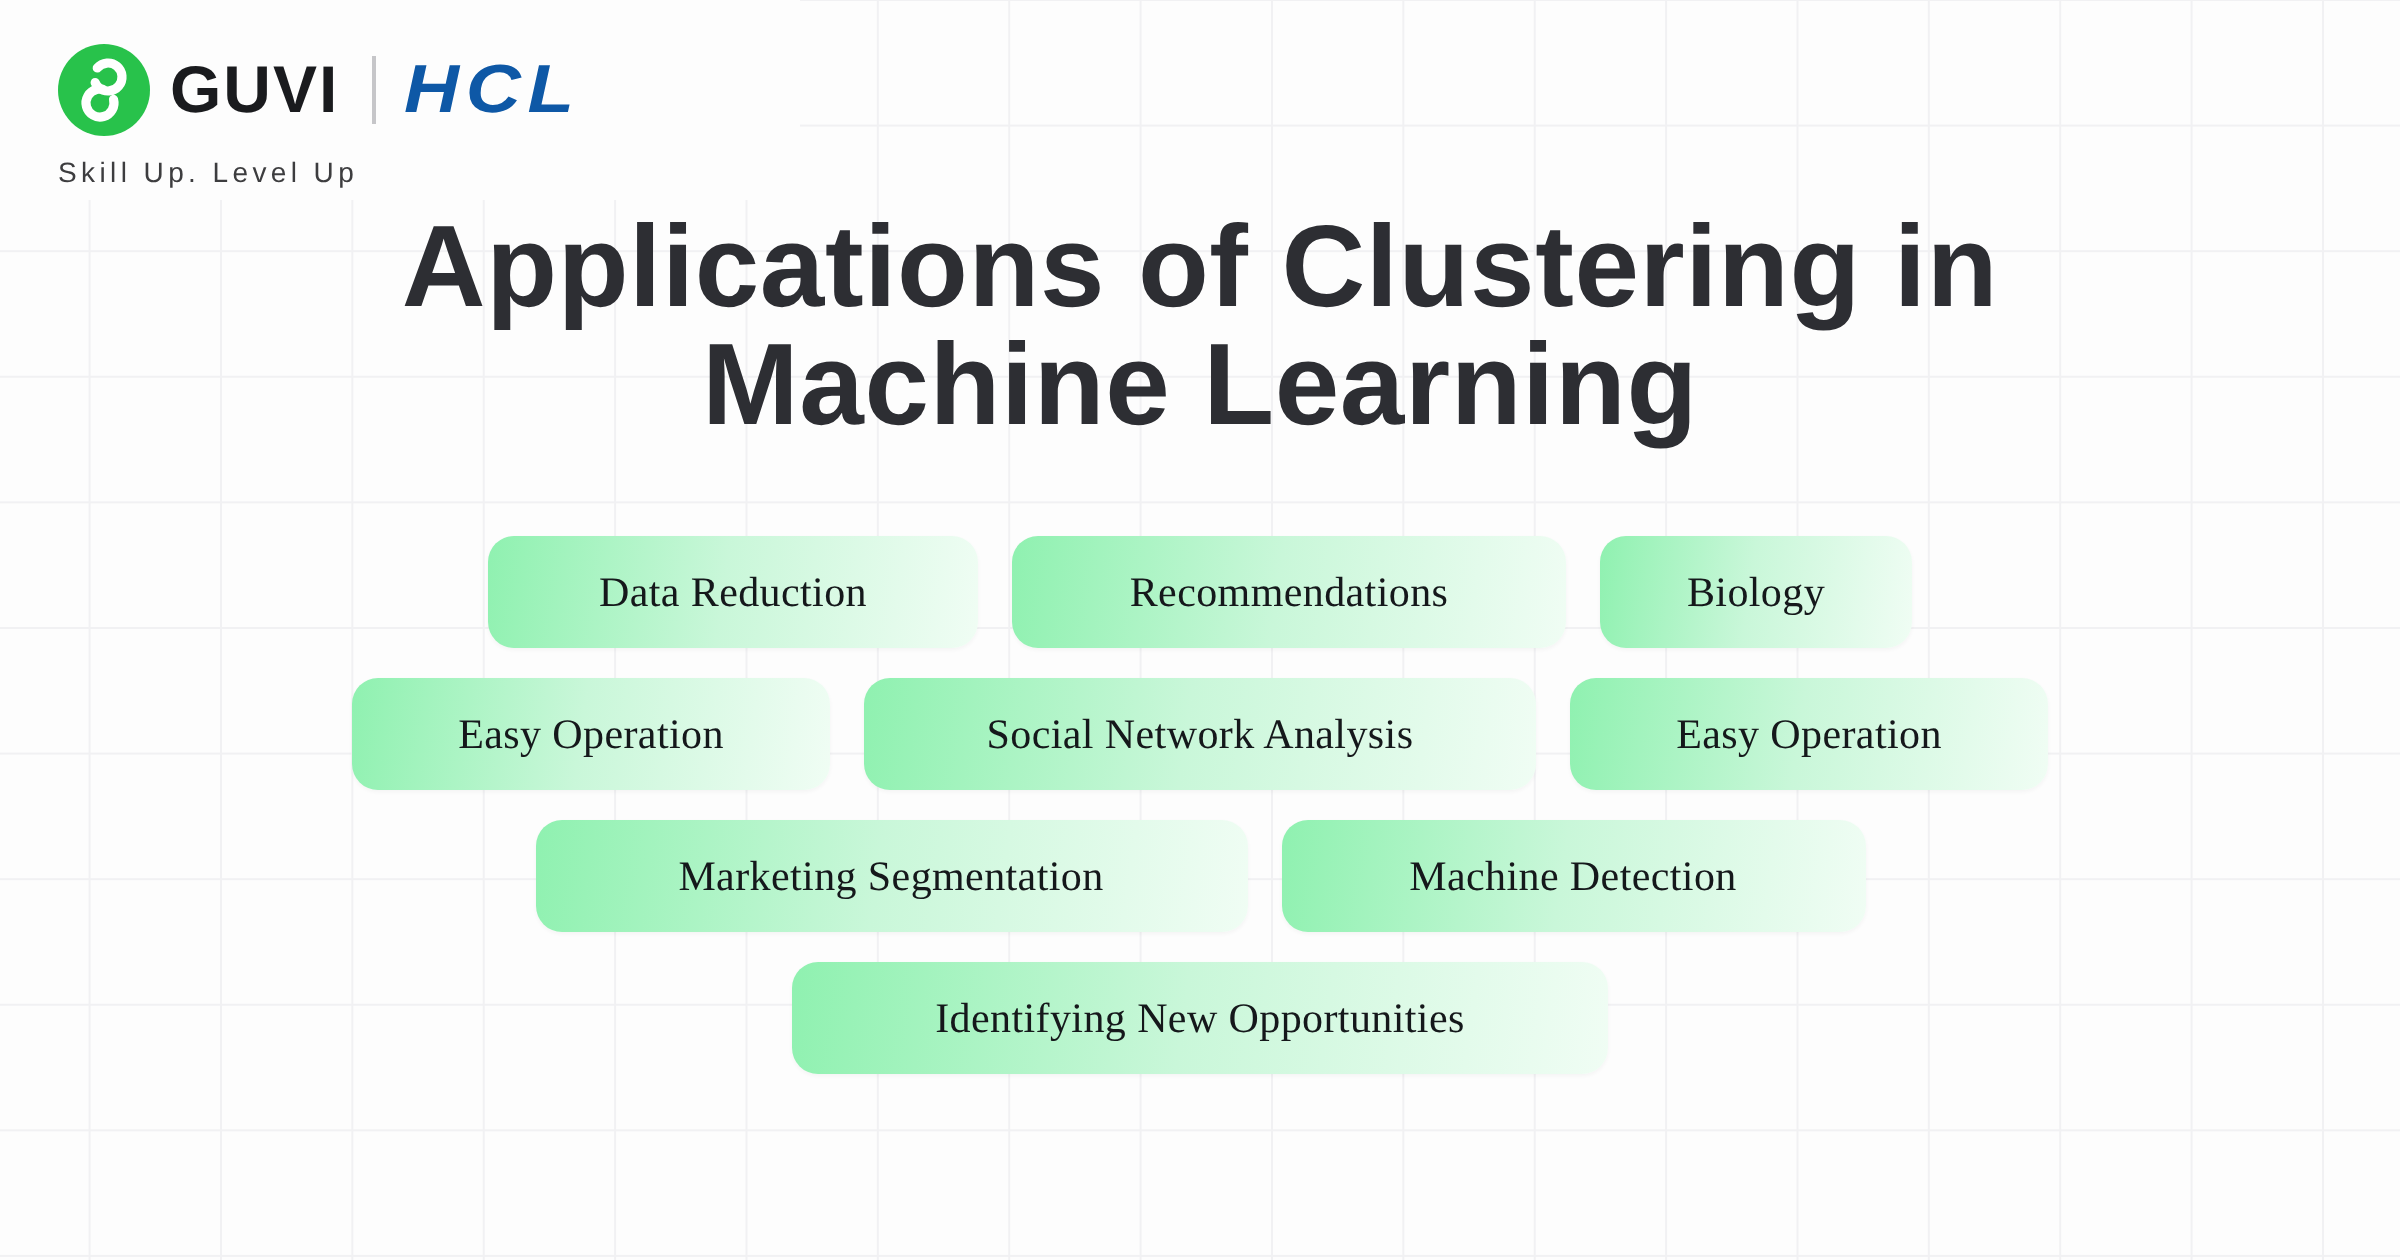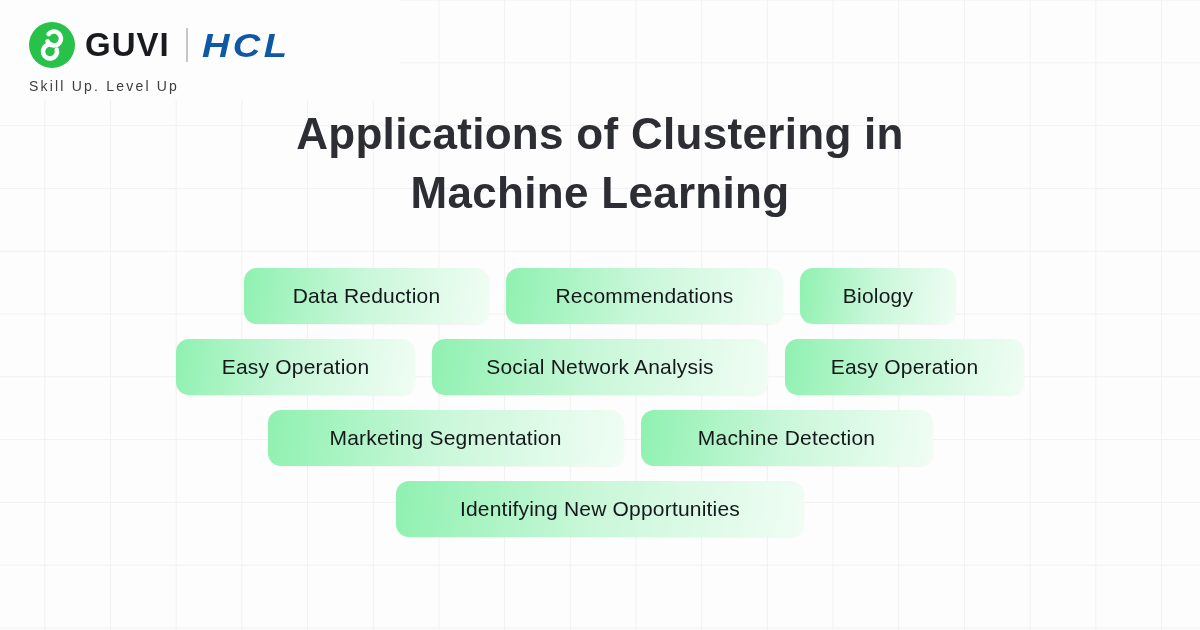--- a/index.html
+++ b/index.html
@@ -44,40 +44,41 @@
     transform:scaleX(1.12);transform-origin:left center;
   }
   .tagline{
     margin-top:9px;
     font-size:14px;font-weight:500;color:#3d3d3f;
     letter-spacing:2.2px;
   }
   .title{
     position:absolute;left:0;top:104px;width:1200px;
     margin:0;text-align:center;
-    font-size:44px;line-height:59px;font-weight:700;
+    font-size:58px;line-height:59px;font-weight:700;
     color:#2d2e33;letter-spacing:0.3px;
   }
   .pills{
     position:absolute;left:0;top:268px;width:1200px;
     display:flex;flex-direction:column;align-items:center;gap:15px;
   }
   .pill-row{
     display:flex;justify-content:center;gap:17px;
   }
   .pill{
     box-sizing:border-box;
     height:56px;
     display:flex;align-items:center;justify-content:center;
     border-radius:13px;
     background:linear-gradient(98deg,#8ff1b0 0%,#c9f7d9 48%,#f0fdf4 100%);
     font-size:21px;font-weight:500;color:#15181b;
     letter-spacing:0.2px;
     box-shadow:0 1px 2px rgba(0,0,0,0.04);
     white-space:nowrap;
+    font-family:Liberation Serif, serif;
   }
 </style>
 </head>
 <body>
 
 <div class="canvas">
 
   <div class="logo-mask"></div>
 
   <div class="brand">

